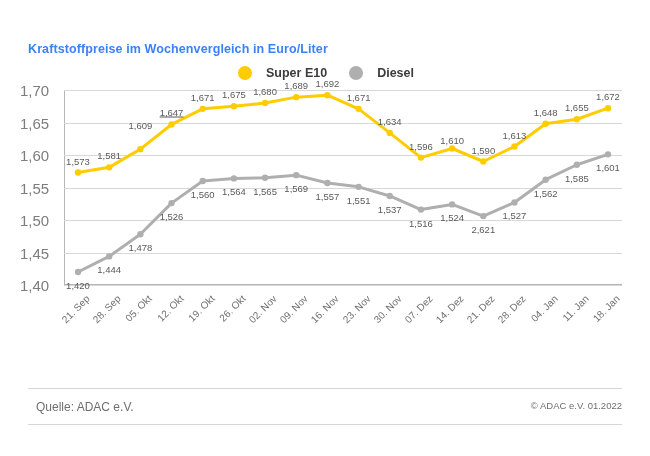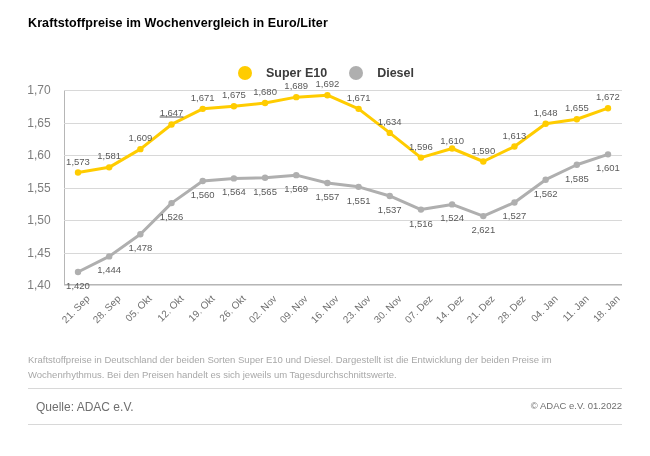--- a/index.html
+++ b/index.html
@@ -15,24 +15,24 @@
     overflow: hidden;
   }
   #root {
     position: relative;
     width: 650px;
     height: 456px;
   }
   .chart-title {
     position: absolute;
     left: 28px;
-    top: 16px;
+    top: 42px;
     font-size: 12.5px;
     font-weight: bold;
-    color: #000000;
+    color: #3b82f6;
     letter-spacing: 0.1px;
   }
   
   .legend {
     position: absolute;
     left: 238px;
     top: 66px;
     display: flex;
     align-items: center;
     gap: 22px;
@@ -65,22 +65,22 @@
     position: absolute;
     left: 0;
     width: 558px;
     height: 1px;
     background: #d8d8d8;
   }
   .ytick {
     position: absolute;
     left: -44px;
     width: 38px;
-    text-align: center;
-    font-size: 12px;
+    text-align: left;
+    font-size: 15px;
     color: #7d7d7d;
     transform: translateY(-50%);
   }
   .axis-bottom {
     position: absolute;
     left: 0;
     bottom: 0;
     width: 558px;
     height: 1px;
     background: #b6b6b6;
@@ -216,21 +216,21 @@
         <circle cx="356.94117647058823" cy="67.59999999999991" r="3.2" fill="#FFCC00"></circle>
         <circle cx="388.11764705882354" cy="58.499999999999886" r="3.2" fill="#FFCC00"></circle>
         <circle cx="419.29411764705884" cy="71.49999999999991" r="3.2" fill="#FFCC00"></circle>
         <circle cx="450.4705882352941" cy="56.549999999999955" r="3.2" fill="#FFCC00"></circle>
         <circle cx="481.6470588235294" cy="33.80000000000001" r="3.2" fill="#FFCC00"></circle>
         <circle cx="512.8235294117646" cy="29.249999999999943" r="3.2" fill="#FFCC00"></circle>
         <circle cx="544" cy="18.200000000000017" r="3.2" fill="#FFCC00"></circle>
       </svg>
       <div class="pt-label" style="left: 14px; top: 70.55px;">1,573</div>
       <div class="pt-label" style="left: 45.1765px; top: 65.35px;">1,581</div>
-      <div class="pt-label" style="left: 76.3529px; top: 47px;">1,609</div>
+      <div class="pt-label" style="left: 76.3529px; top: 35px;">1,609</div>
       <div class="pt-label" style="left: 107.529px; top: 22.45px; text-decoration: underline;">1,647</div>
       <div class="pt-label" style="left: 138.706px; top: 6.85px;">1,671</div>
       <div class="pt-label" style="left: 169.882px; top: 4.25px;">1,675</div>
       <div class="pt-label" style="left: 201.059px; top: 1px;">1,680</div>
       <div class="pt-label" style="left: 232.235px; top: -4.85px;">1,689</div>
       <div class="pt-label" style="left: 263.412px; top: -6.8px;">1,692</div>
       <div class="pt-label" style="left: 294.588px; top: 6.85px;">1,671</div>
       <div class="pt-label" style="left: 325.765px; top: 30.9px;">1,634</div>
       <div class="pt-label" style="left: 356.941px; top: 55.6px;">1,596</div>
       <div class="pt-label" style="left: 388.118px; top: 50px;">1,610</div>
@@ -270,19 +270,18 @@
       <div class="xtick" style="left: 285.765px; top: 203px; width: 46px;">30. Nov</div>
       <div class="xtick" style="left: 316.941px; top: 203px; width: 46px;">07. Dez</div>
       <div class="xtick" style="left: 348.118px; top: 203px; width: 46px;">14. Dez</div>
       <div class="xtick" style="left: 379.294px; top: 203px; width: 46px;">21. Dez</div>
       <div class="xtick" style="left: 410.471px; top: 203px; width: 46px;">28. Dez</div>
       <div class="xtick" style="left: 441.647px; top: 203px; width: 46px;">04. Jan</div>
       <div class="xtick" style="left: 472.824px; top: 203px; width: 46px;">11. Jan</div>
       <div class="xtick" style="left: 504px; top: 203px; width: 46px;">18. Jan</div>
     </div>
 
-  <div class="footnote">Kraftstoffpreise in Deutschland der beiden Sorten Super E10 und Diesel. Dargestellt ist die Entwicklung der beiden Preise im Wochenrhythmus. Bei den Preisen handelt es sich jeweils um Tagesdurchschnittswerte.</div>
   <div class="rule" style="top:388px"></div>
   <div class="source">Quelle: ADAC e.V.</div>
   <div class="copyright">© ADAC e.V. 01.2022</div>
   <div class="rule" style="top:424px"></div>
 
 </div>
 
 </body></html>

